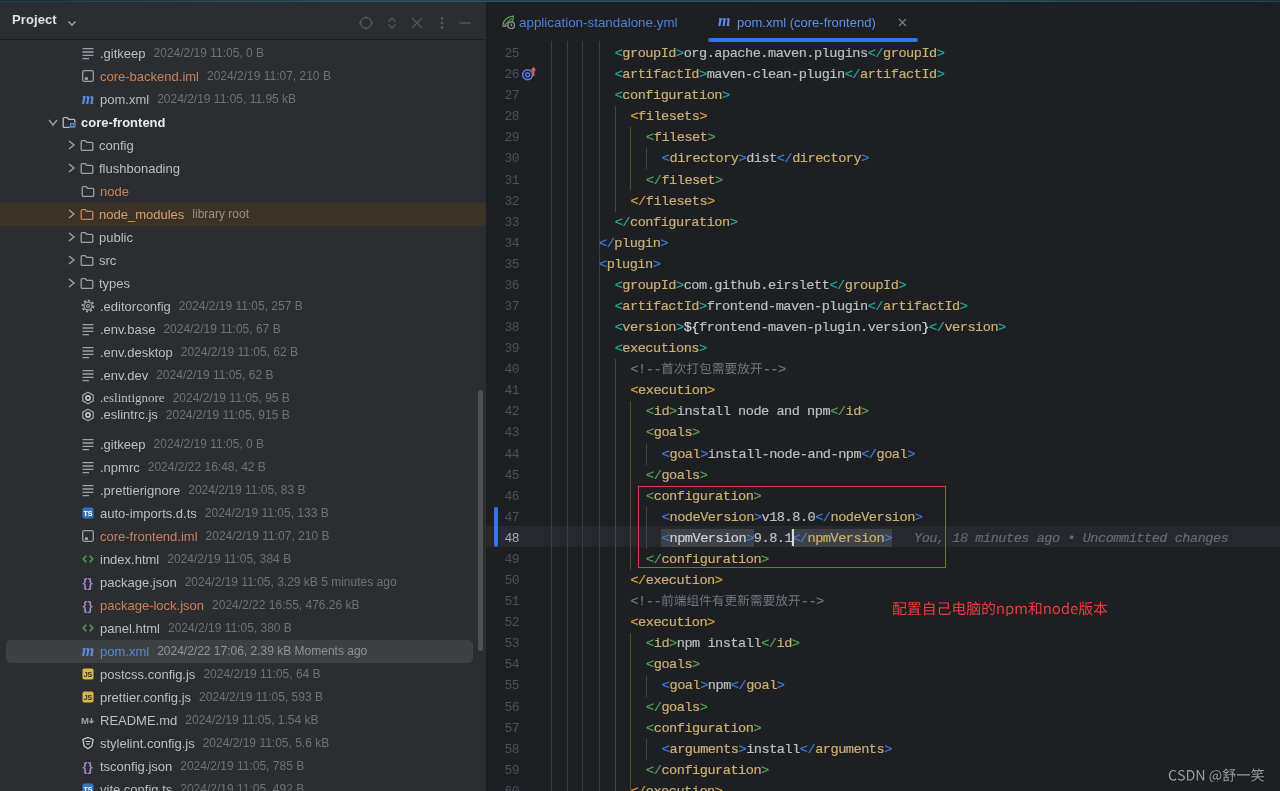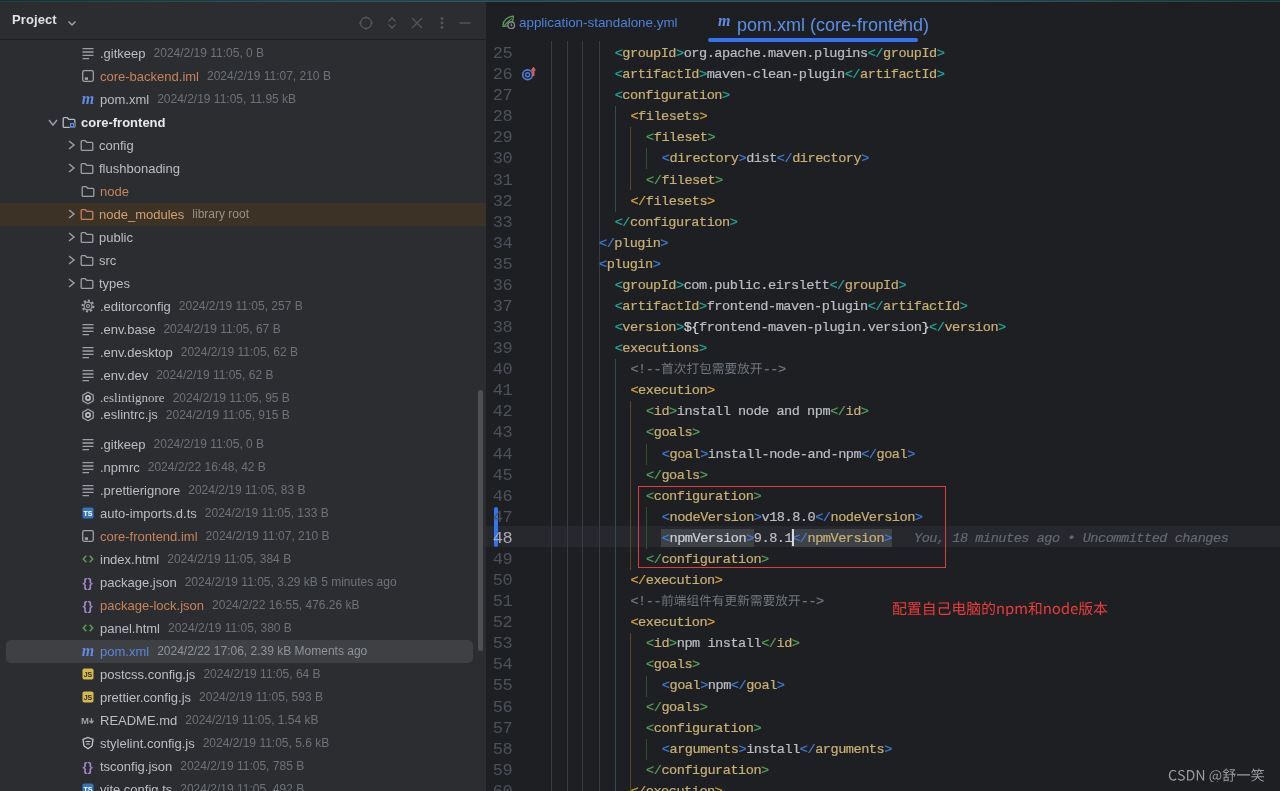--- a/index.html
+++ b/index.html
@@ -8,21 +8,21 @@
 #ptitle{position:absolute;left:12px;top:10px;font-size:13px;font-weight:700;color:#dfe1e5;letter-spacing:.1px}
 #psep{position:absolute;left:0;top:37px;width:486px;height:1px;background:#1e1f22}
 .row{position:absolute;left:0;width:556px;height:23px}
 .rowin{position:absolute;top:0;height:23px;display:flex;align-items:center}
 .nm{font-size:13px;color:#bcbec4;white-space:pre}
 .mt{font-size:12px;color:#73777e;margin-left:8px;white-space:pre}
 .icon{width:16px;height:16px;flex:none;position:relative}
 .chev{width:16px;height:16px;flex:none}
 #editor{position:absolute;left:486px;top:2px;width:794px;height:789px;background:#1e1f22;overflow:hidden}
 .code{position:absolute;white-space:pre;font-family:"Liberation Mono",monospace;font-size:13.6px;letter-spacing:-0.491px;line-height:21.083px;height:21.083px;color:#bcbec4;-webkit-text-stroke:0.2px}
-.num{position:absolute;width:33px;text-align:center;font-family:"Liberation Mono",monospace;font-size:17px;letter-spacing:-0.491px;line-height:21.083px;color:#4a4f58}
+.num{position:absolute;width:33px;text-align:right;font-family:"Liberation Mono",monospace;font-size:13px;letter-spacing:-0.491px;line-height:21.083px;color:#4a4f58}
 .tn{color:#cab073}
 .b0,.b4{color:#3f7cd9}
 .b1{color:#24a79c}
 .b2{color:#dda239}
 .b3{color:#54a05a}
 .cm{color:#717880}
 .wt{color:#d5d8dd}
 .guide{position:absolute;width:1px}
 </style></head><body>
 <div id="root">
@@ -400,21 +400,21 @@
     <div id="editor">
       <div class="abs" style="left:0;top:523.9px;width:794px;height:21.1px;background:#26282e"></div>
       <div class="abs" style="left:14px;top:12px;width:16px;height:16px"><svg width="16" height="16" viewBox="0 0 16 16">
           <path d="M13.4 2.2c-2.9.2-5.6 1.2-7.6 3.1C3.7 7.2 2.7 9.6 3 12.4c2.9.3 5.6-.7 7.5-2.6 2.1-2.1 3.1-4.7 2.9-7.6z" fill="none" stroke="#5f9c5e" stroke-width="1.25"></path>
           <path d="M4.3 11.7C6.2 9.2 8.8 6.7 12 4.4" fill="none" stroke="#5f9c5e" stroke-width="1.1"></path>
           <circle cx="11.2" cy="11.2" r="3.3" fill="#1e1f22" stroke="#8e9299" stroke-width="1.2"></circle>
           <path d="M11.2 9.6v1.8l1.1.6" fill="none" stroke="#8e9299" stroke-width="1.1"></path>
         </svg></div>
       <div class="abs" style="left:33px;top:12.5px;font-size:13.4px;color:#4d80d9">application-standalone.yml</div>
       <div class="abs" style="left:232px;top:10px;font-family:'Liberation Serif',serif;font-style:italic;font-weight:700;font-size:16px;color:#5f8ce5">m</div>
-      <div class="abs" style="left:251px;top:12.5px;font-size:18px;color:#5b90e8">pom.xml (core-frontend)</div>
+      <div class="abs" style="left:251px;top:12.5px;font-size:13px;color:#5b90e8">pom.xml (core-frontend)</div>
       <svg class="abs" style="left:410px;top:14px" width="13" height="13" viewBox="0 0 13 13" stroke="#7a7e84" stroke-width="1.2">
         <path d="M3 3l7 7M10 3l-7 7"></path>
       </svg>
       <div class="abs" style="left:222px;top:36px;width:210px;height:3.5px;background:#3574f0;border-radius:2px"></div>
       <div class="abs" style="left:8px;top:505.3px;width:3.5px;height:40px;background:#3574f0;border-radius:2px"></div>
       <div class="num" style="left:0;top:41.00px;color:#4c515a">25</div>
       <div class="num" style="left:0;top:62.08px;color:#4c515a">26</div>
       <div class="num" style="left:0;top:83.17px;color:#4c515a">27</div>
       <div class="num" style="left:0;top:104.25px;color:#4c515a">28</div>
       <div class="num" style="left:0;top:125.33px;color:#4c515a">29</div>
@@ -474,21 +474,21 @@
       <div class="code" style="left:128.70px;top:62.08px"><span class="b1">&lt;</span><span class="tn">artifactId</span><span class="b1">&gt;</span><span>maven-clean-plugin</span><span class="b1">&lt;/</span><span class="tn">artifactId</span><span class="b1">&gt;</span></div>
       <div class="code" style="left:128.70px;top:83.17px"><span class="b1">&lt;</span><span class="tn">configuration</span><span class="b1">&gt;</span></div>
       <div class="code" style="left:144.40px;top:104.25px"><span class="b2">&lt;</span><span class="tn">filesets</span><span class="b2">&gt;</span></div>
       <div class="code" style="left:160.10px;top:125.33px"><span class="b3">&lt;</span><span class="tn">fileset</span><span class="b3">&gt;</span></div>
       <div class="code" style="left:175.80px;top:146.41px"><span class="b4">&lt;</span><span class="tn">directory</span><span class="b4">&gt;</span><span>dist</span><span class="b4">&lt;/</span><span class="tn">directory</span><span class="b4">&gt;</span></div>
       <div class="code" style="left:160.10px;top:167.50px"><span class="b3">&lt;/</span><span class="tn">fileset</span><span class="b3">&gt;</span></div>
       <div class="code" style="left:144.40px;top:188.58px"><span class="b2">&lt;/</span><span class="tn">filesets</span><span class="b2">&gt;</span></div>
       <div class="code" style="left:128.70px;top:209.66px"><span class="b1">&lt;/</span><span class="tn">configuration</span><span class="b1">&gt;</span></div>
       <div class="code" style="left:113.00px;top:230.75px"><span class="b0">&lt;/</span><span class="tn">plugin</span><span class="b0">&gt;</span></div>
       <div class="code" style="left:113.00px;top:251.83px"><span class="b0">&lt;</span><span class="tn">plugin</span><span class="b0">&gt;</span></div>
-      <div class="code" style="left:128.70px;top:272.91px"><span class="b1">&lt;</span><span class="tn">groupId</span><span class="b1">&gt;</span><span>com.public.eirslett</span><span class="b1">&lt;/</span><span class="tn">groupId</span><span class="b1">&gt;</span></div>
+      <div class="code" style="left:128.70px;top:272.91px"><span class="b1">&lt;</span><span class="tn">groupId</span><span class="b1">&gt;</span><span>com.github.eirslett</span><span class="b1">&lt;/</span><span class="tn">groupId</span><span class="b1">&gt;</span></div>
       <div class="code" style="left:128.70px;top:294.00px"><span class="b1">&lt;</span><span class="tn">artifactId</span><span class="b1">&gt;</span><span>frontend-maven-plugin</span><span class="b1">&lt;/</span><span class="tn">artifactId</span><span class="b1">&gt;</span></div>
       <div class="code" style="left:128.70px;top:315.08px"><span class="b1">&lt;</span><span class="tn">version</span><span class="b1">&gt;</span><span class="wt">${</span><span>frontend-maven-plugin.version</span><span class="wt">}</span><span class="b1">&lt;/</span><span class="tn">version</span><span class="b1">&gt;</span></div>
       <div class="code" style="left:128.70px;top:336.16px"><span class="b1">&lt;</span><span class="tn">executions</span><span class="b1">&gt;</span></div>
       <div class="code" style="left:144.40px;top:357.25px"><span class="cm">&lt;!--</span><svg style="display:inline-block;vertical-align:-1.52px;" width="101.60" height="12.7" viewBox="0 -880 8000 1000">
           <path fill="#717880" d="M243 -312H755V-210H243ZM243 -373V-472H755V-373ZM243 -150H755V-44H243ZM228 -815C259 -782 294 -736 313 -702H54V-632H456C450 -602 442 -568 433 -539H168V80H243V23H755V80H833V-539H512L546 -632H949V-702H696C725 -737 757 -779 785 -820L702 -842C681 -800 643 -742 611 -702H345L389 -725C370 -758 331 -808 294 -844Z M1057 -717C1125 -679 1210 -619 1250 -578L1298 -639C1256 -680 1170 -735 1102 -771ZM1042 -73 1111 -21C1173 -111 1249 -227 1308 -329L1250 -379C1185 -270 1100 -146 1042 -73ZM1454 -840C1422 -680 1366 -524 1289 -426C1309 -417 1346 -396 1361 -384C1401 -441 1437 -514 1468 -596H1837C1818 -527 1787 -451 1763 -403C1781 -395 1811 -380 1827 -371C1862 -440 1906 -546 1932 -644L1877 -674L1862 -670H1493C1509 -720 1523 -772 1534 -825ZM1569 -547V-485C1569 -342 1547 -124 1240 26C1259 39 1285 66 1297 84C1494 -15 1581 -143 1620 -265C1676 -105 1766 12 1911 73C1921 53 1944 22 1961 7C1787 -56 1692 -210 1647 -411C1648 -437 1649 -461 1649 -484V-547Z M2199 -840V-638H2048V-566H2199V-353C2139 -337 2084 -322 2039 -311L2062 -236L2199 -276V-20C2199 -6 2193 -1 2179 -1C2166 0 2122 0 2075 -1C2085 19 2096 50 2099 70C2169 70 2210 68 2237 56C2263 44 2273 23 2273 -19V-298L2423 -343L2413 -414L2273 -374V-566H2412V-638H2273V-840ZM2418 -756V-681H2703V-31C2703 -12 2696 -6 2676 -6C2654 -4 2582 -4 2508 -7C2520 15 2534 52 2539 74C2634 74 2697 73 2734 60C2770 47 2783 21 2783 -30V-681H2961V-756Z M3303 -845C3244 -708 3145 -579 3035 -498C3053 -485 3084 -457 3097 -443C3158 -493 3218 -559 3271 -634H3796C3788 -355 3777 -254 3758 -230C3749 -218 3740 -216 3724 -217C3707 -216 3667 -217 3623 -220C3634 -201 3642 -171 3644 -149C3690 -146 3734 -146 3760 -149C3787 -152 3807 -160 3824 -183C3852 -219 3862 -336 3873 -670C3874 -680 3874 -705 3874 -705H3317C3340 -743 3360 -783 3378 -823ZM3269 -463H3532V-300H3269ZM3195 -530V-81C3195 32 3242 59 3400 59C3435 59 3741 59 3780 59C3916 59 3945 21 3961 -111C3939 -115 3907 -127 3888 -139C3878 -34 3864 -12 3778 -12C3712 -12 3447 -12 3395 -12C3288 -12 3269 -26 3269 -81V-233H3605V-530Z M4194 -571V-521H4409V-571ZM4172 -466V-416H4410V-466ZM4585 -466V-415H4830V-466ZM4585 -571V-521H4806V-571ZM4076 -681V-490H4144V-626H4461V-389H4533V-626H4855V-490H4925V-681H4533V-740H4865V-800H4134V-740H4461V-681ZM4143 -224V78H4214V-162H4362V72H4431V-162H4584V72H4653V-162H4809V4C4809 14 4807 17 4795 17C4785 18 4751 18 4710 17C4719 35 4730 61 4734 80C4788 80 4826 80 4851 68C4876 58 4882 40 4882 5V-224H4504L4531 -295H4938V-356H4065V-295H4453C4447 -272 4440 -247 4432 -224Z M5672 -232C5639 -174 5593 -129 5532 -93C5459 -111 5384 -127 5310 -141C5331 -168 5355 -199 5378 -232ZM5119 -645V-386H5386C5372 -358 5355 -328 5336 -298H5054V-232H5291C5256 -183 5219 -137 5186 -101C5271 -85 5354 -68 5433 -49C5335 -15 5211 4 5059 13C5072 30 5084 57 5090 78C5279 62 5428 33 5541 -22C5668 12 5778 47 5860 80L5924 22C5844 -8 5739 -40 5623 -71C5680 -113 5724 -166 5755 -232H5947V-298H5422C5438 -324 5453 -350 5466 -375L5420 -386H5888V-645H5647V-730H5930V-797H5069V-730H5342V-645ZM5413 -730H5576V-645H5413ZM5190 -583H5342V-447H5190ZM5413 -583H5576V-447H5413ZM5647 -583H5814V-447H5647Z M6206 -823C6225 -780 6248 -723 6257 -686L6326 -709C6316 -743 6293 -799 6272 -842ZM6044 -678V-608H6162V-400C6162 -258 6147 -100 6025 30C6043 43 6068 63 6081 79C6214 -63 6234 -233 6234 -399V-405H6371C6364 -130 6357 -33 6340 -11C6333 1 6324 3 6310 3C6294 3 6257 3 6216 -1C6226 18 6233 48 6235 69C6278 71 6320 71 6344 68C6371 66 6387 58 6404 35C6430 1 6436 -111 6442 -440C6443 -451 6443 -475 6443 -475H6234V-608H6488V-678ZM6625 -583H6813C6793 -456 6763 -348 6717 -257C6673 -349 6642 -457 6622 -574ZM6612 -841C6582 -668 6527 -500 6445 -395C6462 -381 6491 -353 6503 -338C6530 -374 6555 -416 6577 -463C6601 -359 6632 -265 6673 -183C6614 -98 6536 -32 6431 17C6446 32 6468 65 6475 82C6575 31 6653 -33 6713 -113C6767 -31 6834 34 6918 78C6930 58 6954 29 6971 14C6882 -27 6813 -95 6759 -181C6822 -289 6862 -421 6888 -583H6962V-653H6647C6663 -709 6677 -768 6689 -828Z M7649 -703V-418H7369V-461V-703ZM7052 -418V-346H7288C7274 -209 7223 -75 7054 28C7074 41 7101 66 7114 84C7299 -33 7351 -189 7365 -346H7649V81H7726V-346H7949V-418H7726V-703H7918V-775H7089V-703H7293V-461L7292 -418Z"></path>
         </svg><span class="cm">--&gt;</span></div>
       <div class="code" style="left:144.40px;top:378.33px"><span class="b2">&lt;</span><span class="tn">execution</span><span class="b2">&gt;</span></div>
       <div class="code" style="left:160.10px;top:399.41px"><span class="b3">&lt;</span><span class="tn">id</span><span class="b3">&gt;</span><span>install node and npm</span><span class="b3">&lt;/</span><span class="tn">id</span><span class="b3">&gt;</span></div>
       <div class="code" style="left:160.10px;top:420.49px"><span class="b3">&lt;</span><span class="tn">goals</span><span class="b3">&gt;</span></div>
       <div class="code" style="left:175.80px;top:441.58px"><span class="b4">&lt;</span><span class="tn">goal</span><span class="b4">&gt;</span><span>install-node-and-npm</span><span class="b4">&lt;/</span><span class="tn">goal</span><span class="b4">&gt;</span></div>

